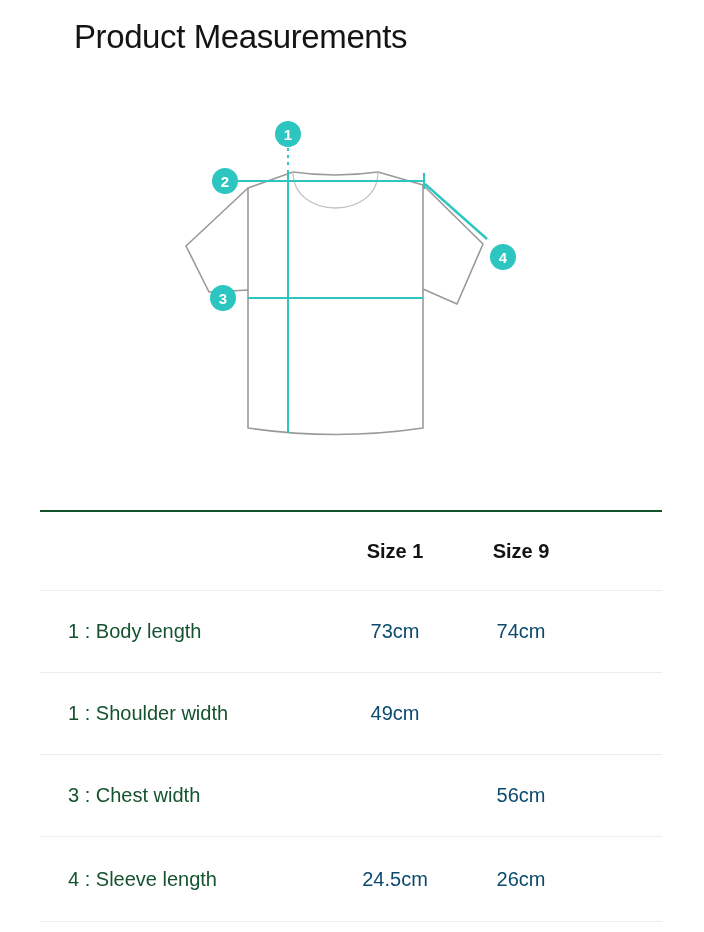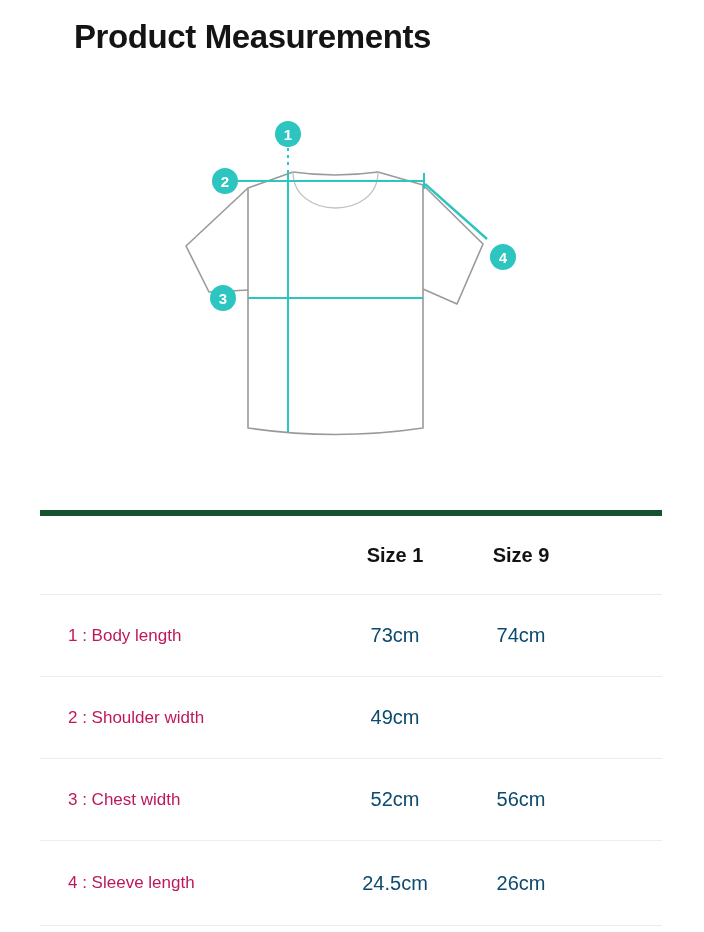--- a/index.html
+++ b/index.html
@@ -9,21 +9,21 @@
     height: 932px;
     background: #ffffff;
     overflow: hidden;
     font-family: "Liberation Sans", sans-serif;
   }
   .page-title {
     position: absolute;
     top: 18px;
     left: 74px;
     font-size: 33px;
-    font-weight: 700;
+    font-weight: 400;
     letter-spacing: -0.4px;
     color: #141414;
   }
   .diagram {
     position: absolute;
     top: 95px;
     left: 0;
     width: 704px;
     height: 400px;
   }
@@ -33,39 +33,39 @@
     font-family: "Liberation Sans", sans-serif;
     font-size: 15px;
     font-weight: 700;
     text-anchor: middle;
   }
   .size-table {
     position: absolute;
     top: 510px;
     left: 40px;
     width: 622px;
-    border-top: 6px solid #14532d;
+    border-top: 2px solid #14532d;
     color: #1c1c1c;
   }
   .trow {
     position: relative;
     height: 78px;
     border-bottom: 1px solid #ededed;
   }
   .trow.data-row { height: 81px; }
   .trow.last-row { height: 84px; }
   .row-label {
     position: absolute;
     left: 28px;
     top: 0;
     height: 100%;
     display: flex;
     align-items: center;
-    font-size: 17px;
-    color: #be185d;
+    font-size: 20px;
+    color: #14532d;
   }
   .cell {
     position: absolute;
     top: 0;
     height: 100%;
     width: 126px;
     display: flex;
     align-items: center;
     justify-content: center;
     font-size: 20px;
@@ -125,27 +125,26 @@
       <div class="cell col2 header-cell">Size 9</div>
     </div>
 
     <div class="trow data-row">
       <div class="row-label">1 : Body length</div>
       <div class="cell col1">73cm</div>
       <div class="cell col2">74cm</div>
     </div>
 
     <div class="trow data-row">
-      <div class="row-label">2 : Shoulder width</div>
+      <div class="row-label">1 : Shoulder width</div>
       <div class="cell col1">49cm</div>
     </div>
 
     <div class="trow data-row">
       <div class="row-label">3 : Chest width</div>
-      <div class="cell col1">52cm</div>
       <div class="cell col2">56cm</div>
     </div>
 
     <div class="trow data-row last-row">
       <div class="row-label">4 : Sleeve length</div>
       <div class="cell col1">24.5cm</div>
       <div class="cell col2">26cm</div>
     </div>
 
   </div>

